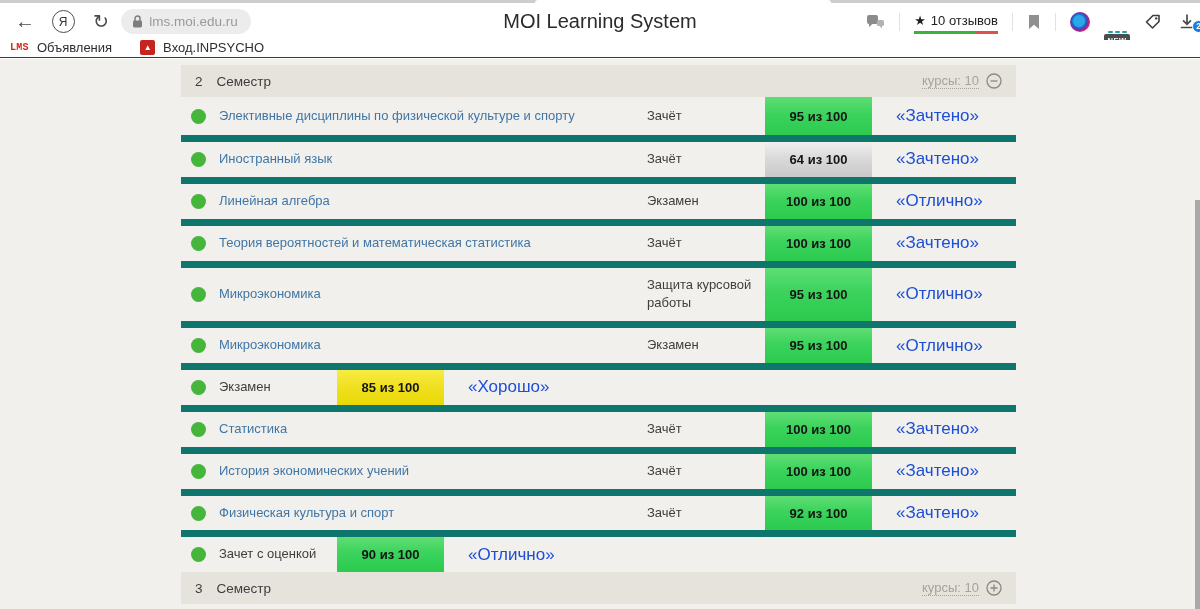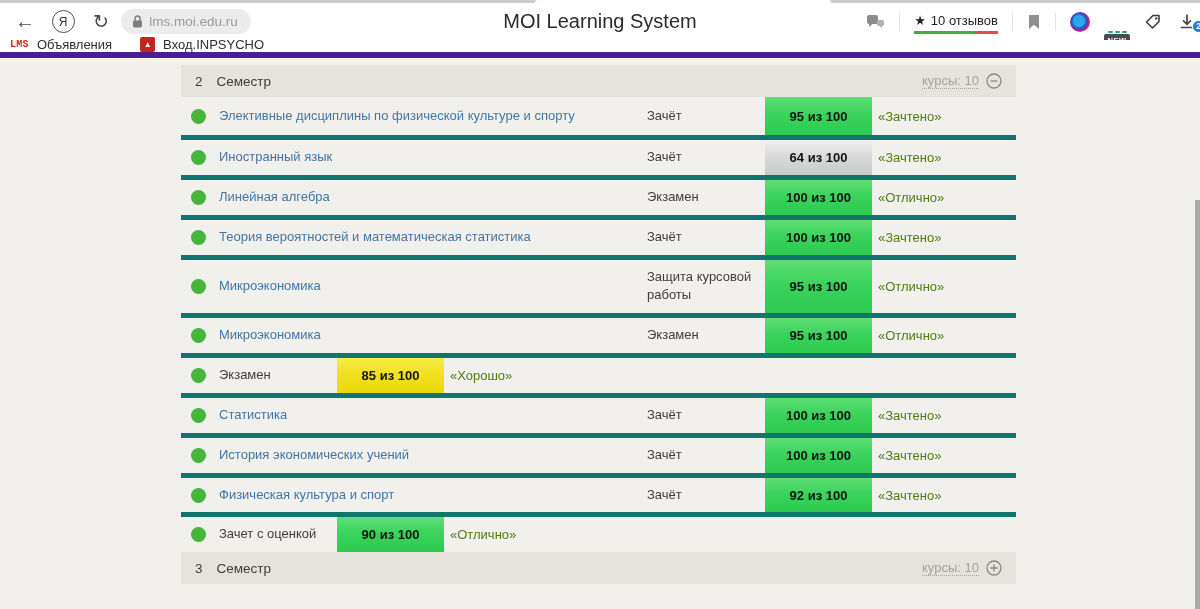--- a/index.html
+++ b/index.html
@@ -39,51 +39,51 @@
   .new-dashes { display:flex; gap:2px; }
   .new-dashes i { width:5px; height:2px; background:#19a5a5; border-radius:1px; }
   .new-badge { background:#4c4c4c; color:#fff; font-size:7.5px; font-weight:bold; letter-spacing:.5px;
                padding:2.5px 3.5px; border-radius:2px; }
   .dl-wrap { position:relative; width:22px; }
   .dl-badge { position:absolute; right:-7px; bottom:-3px; width:13px; height:13px; border-radius:50%;
               background:#1b7ee0; color:#fff; font-size:8.5px; font-weight:bold;
               display:flex; align-items:center; justify-content:center; border:1.5px solid #fff; }
 
   .bookmarks { position:absolute; left:0; top:40px; width:1200px; height:18px; background:#fff;
-               border-bottom:6px solid #4c1d95; display:flex; align-items:flex-end; padding-left:10px; gap:28px; }
+               border-bottom:1px solid #4c1d95; display:flex; align-items:flex-start; padding-left:10px; gap:28px; }
   .bm { display:flex; align-items:center; gap:8px; font-size:13px; color:#2e2e2e; cursor:pointer; }
   .lms-logo { color:#d8251b; font-weight:bold; font-size:10px; letter-spacing:.3px;
               font-family:"Liberation Mono", monospace; }
   .pyr-icon { width:15px; height:15px; background:#c4251e; border-radius:2px; display:flex;
               align-items:center; justify-content:center; color:#fff; font-size:8px; }
 
   
   .page { position:absolute; left:0; top:59px; width:1200px; height:550px; background:#f1f0ec; }
   .grades-table { position:absolute; left:181px; top:6px; width:835px; }
 
   .sem-bar { height:32px; background:#e5e3dc; display:flex; align-items:center;
              padding:0 14px; color:#3d3d3d; font-size:13.5px; }
   .sem-num { margin-right:14px; }
   .sem-spacer { flex:1; }
   .courses-link { color:#a5a39a; font-size:13px; border-bottom:1px dotted #a5a39a;
                   cursor:pointer; margin-right:7px; }
   .toggle-icon { width:16px; height:16px; cursor:pointer; }
 
-  .row { display:flex; align-items:center; border-top:5px solid #0f766e; min-height:38px; }
+  .row { display:flex; align-items:center; border-top:7px solid #0f766e; min-height:38px; }
   .row:first-child { border-top:none;justify-content:space-between; }
   .dot { width:15px; height:15px; border-radius:50%; background:#45b53b; margin:0 13px 0 10px; flex:none; }
   .course { width:428px; flex:none; color:#4076a6; font-size:13px; line-height:1.45;
             padding:8px 12px 8px 0; text-decoration:none; cursor:pointer; }
   .exam { width:118px; flex:none; color:#3e3e3e; font-size:13px; line-height:1.45; padding:8px 4px 8px 0; }
   .score { width:107px; flex:none; align-self:stretch; display:flex; align-items:center;
            justify-content:center; font-size:13px; font-weight:bold; color:#141414; }
   .score-green  { background:linear-gradient(180deg,#5fde75 0%,#3bd35c 45%,#2cca4f 100%); }
   .score-gray   { background:linear-gradient(180deg,#f0f0ef 0%,#dadada 45%,#c9c9c9 100%); }
   .score-yellow { background:linear-gradient(180deg,#f7ec44 0%,#f0e121 45%,#ead806 100%); }
-  .grade { flex:1; padding-left:6px; color:#4d7c0f; font-size:13px; }
+  .grade { flex:1; padding-left:24px; color:#1d4ed8; font-size:17px; }
 
   .scroll-thumb { position:absolute; right:0px; top:141px; width:5px; height:409px; background:#a9a9a9; }
 </style>
 </head>
 <body>
 
 <div>
   <div class="tabstrip">
     <div class="active-tab"></div>
   </div>

